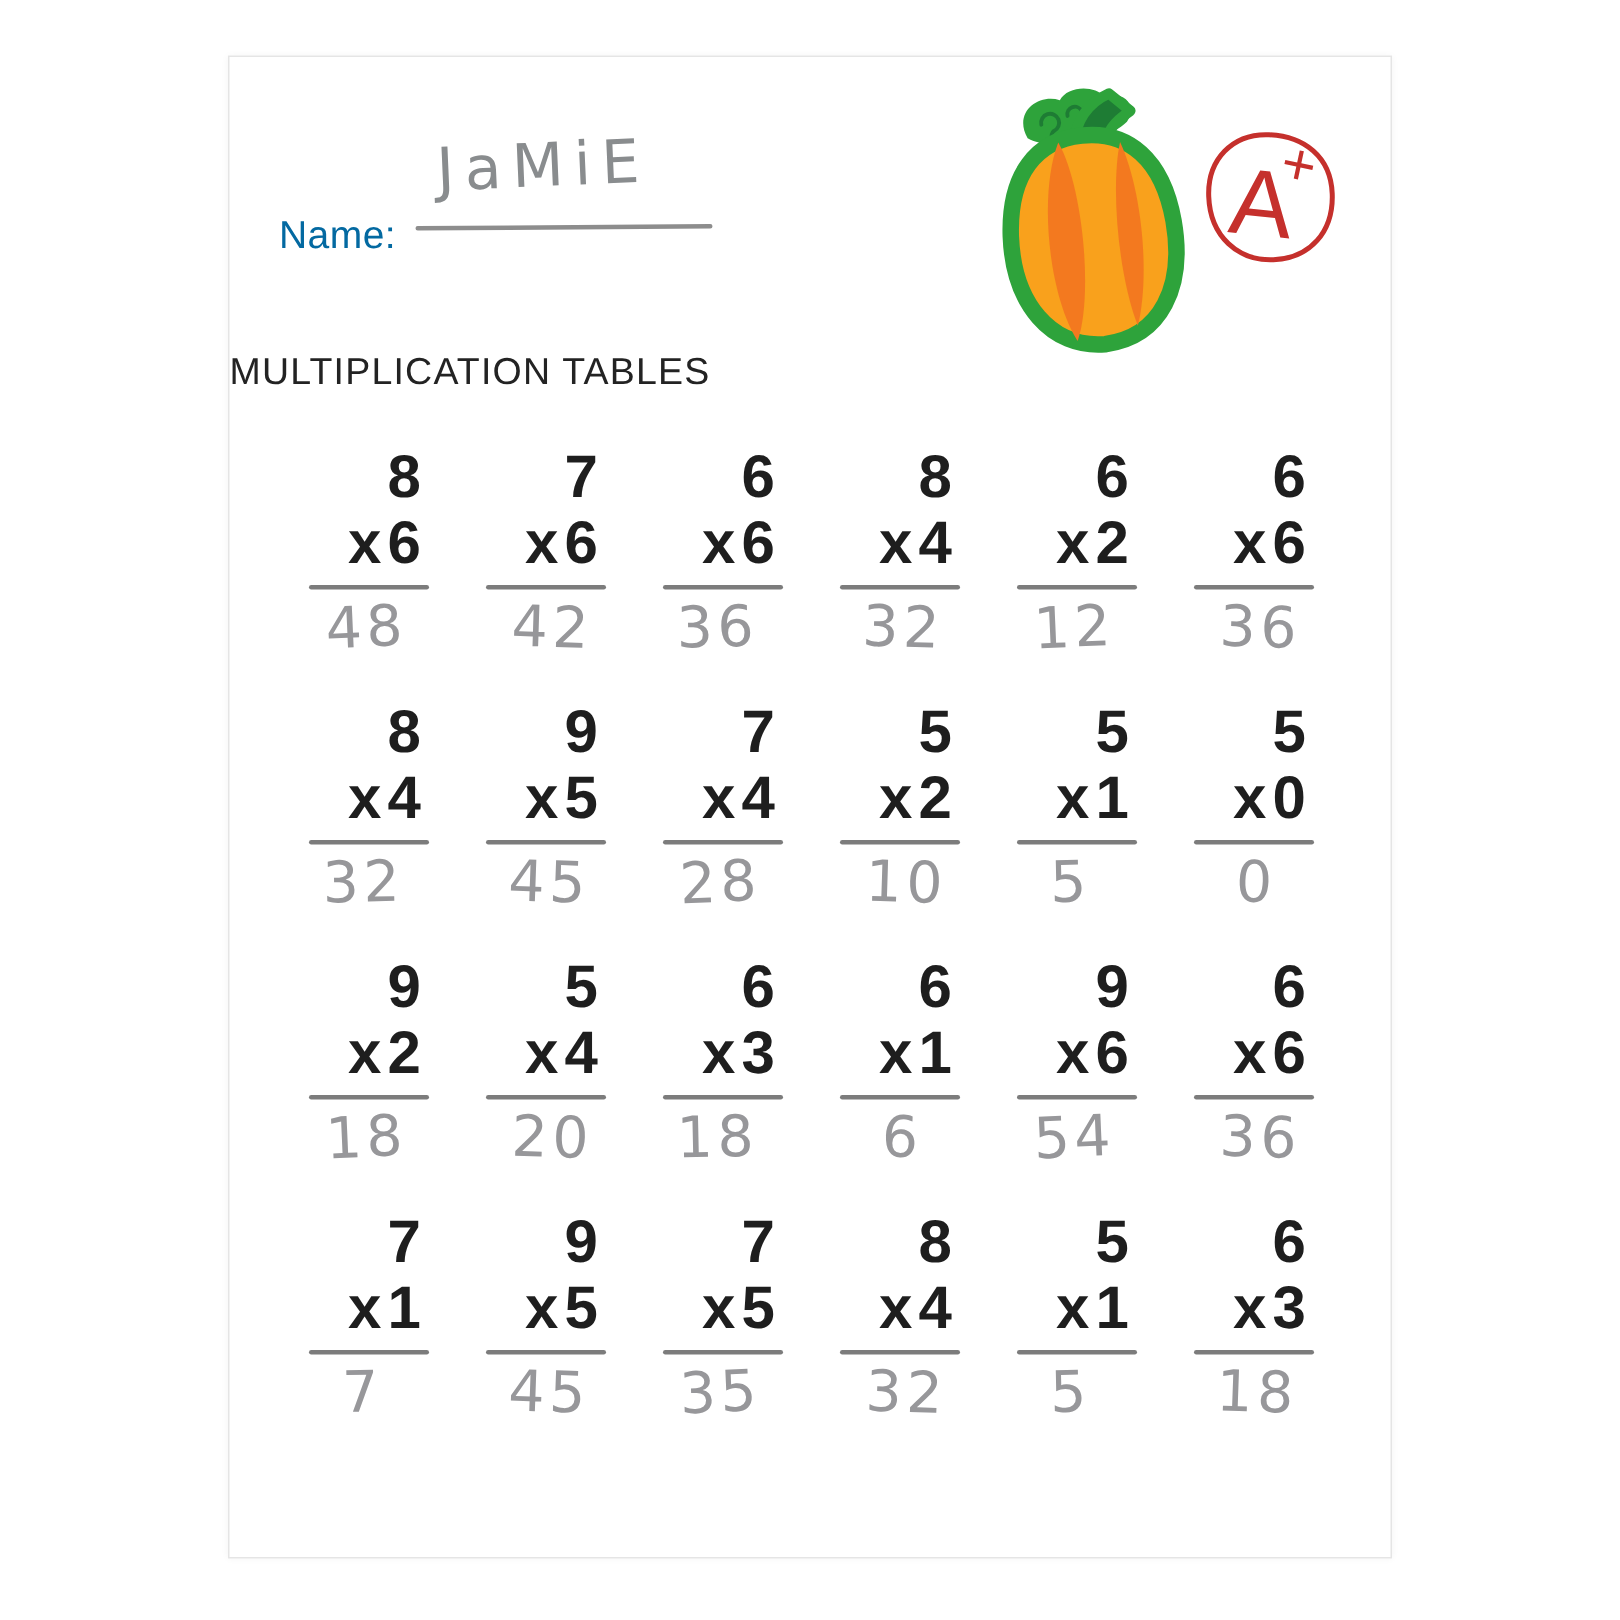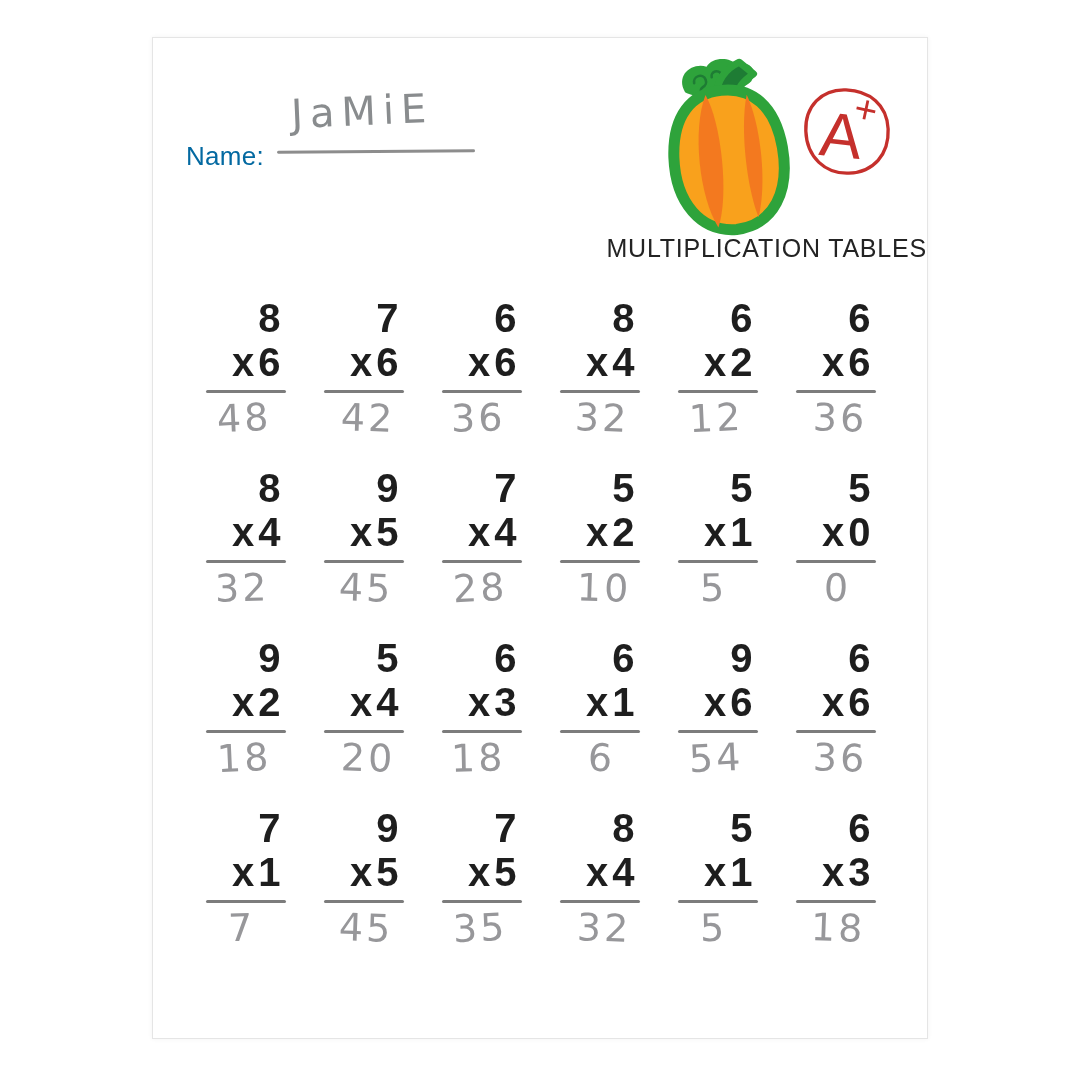--- a/index.html
+++ b/index.html
@@ -30,21 +30,21 @@
   .student-name{
     position:absolute;left:138px;top:50px;font-size:40px;color:#898c8e;
     font-family:"DejaVu Sans",sans-serif;letter-spacing:7px;
     transform:rotate(-2.5deg);
   }
   
   .pumpkin{position:absolute;left:499px;top:18px;width:152px;height:182px;}
   .grade{position:absolute;left:644px;top:45px;width:98px;height:98px;}
   
   .title{
-    position:absolute;left:0;top:196px;width:100%;text-align:right;
+    position:absolute;left:0;top:196px;width:100%;text-align:left;
     font-size:25px;color:#232323;letter-spacing:0.8px;font-weight:400;
   }
   
   .grid{
     position:absolute;left:34px;top:252px;width:708px;
     display:grid;grid-template-columns:repeat(6,1fr);grid-auto-rows:170px;
     justify-items:center;
   }
   .problem{display:flex;flex-direction:column;align-items:center;padding-top:6px;}
   .num-stack{

